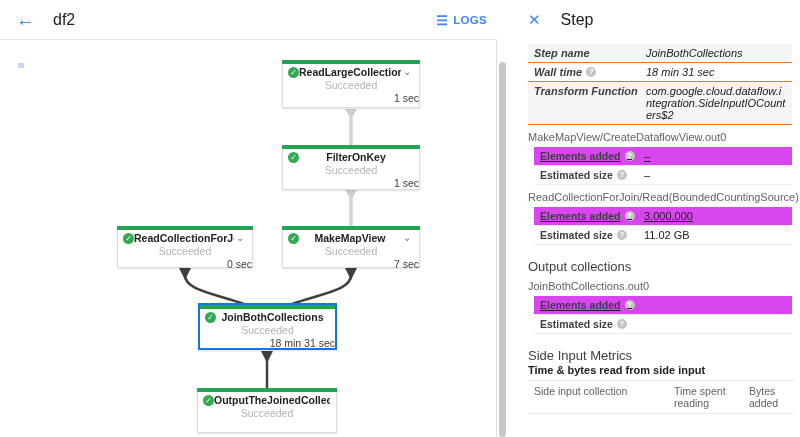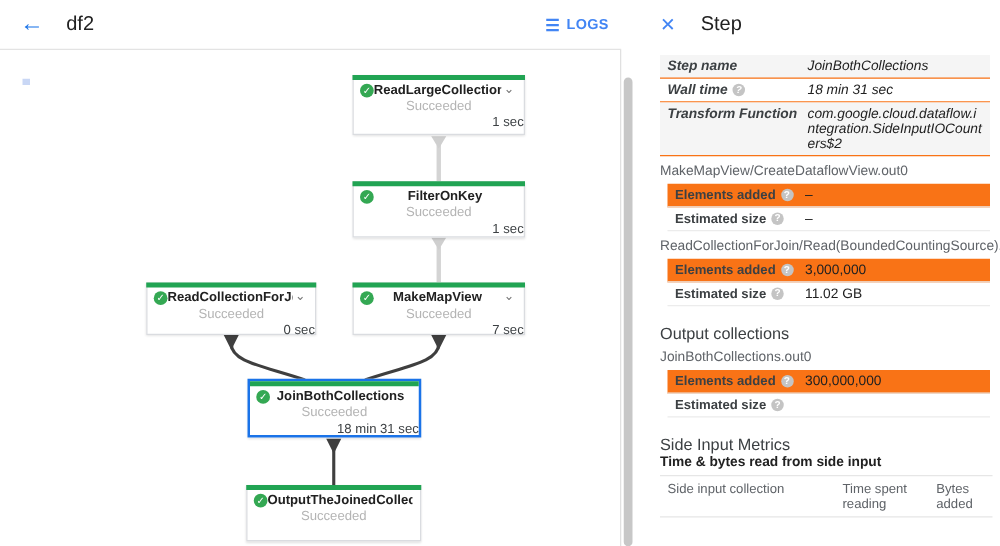--- a/index.html
+++ b/index.html
@@ -49,21 +49,21 @@
   .kv-row { display:flex; padding:3px 6px; border-bottom:1px solid #f97316;font-style:italic; }
   .kv-row.alt { background:#f5f5f5; }
   .kv-label { width:112px; font-weight:bold; color:#3c4043; font-size:11px; display:flex; align-items:flex-start; gap:4px; }
   .kv-value { flex:1; color:#212121; font-size:11px; word-break:break-all; }
   .help-ic { display:inline-block; width:10px; height:10px; border-radius:50%; background:#c4c4c4; color:#fff; font-size:8px; line-height:10px; text-align:center; flex:0 0 10px; margin-top:1px; cursor:pointer; }
 
   .section-h { font-size:13px; color:#3c4043; margin:14px 0 4px 18px; }
   .coll-name { font-size:11px; color:#5f6368; margin:6px 0 4px 18px; width:268px; }
   .mtable { margin:2px 0 2px 24px; width:258px; }
   .mrow { display:flex; padding:3px 6px; border-bottom:1px solid #ececec; }
-  .mrow.alt { background:#f97316; }
+  .mrow.alt { background:#d946ef;text-decoration:underline; }
   .mlabel { width:104px; font-weight:bold; color:#3c4043; font-size:10.5px; display:flex; gap:4px; }
   .mvalue { flex:1; color:#212121; font-size:11px; }
 
   .sub-h { font-size:11px; font-weight:bold; color:#212121; margin:1px 0 4px 18px; }
   .si-table { margin-left:18px; width:266px; font-size:10.5px; }
   .si-head { display:flex; color:#5f6368; border-top:1px solid #e6e6e6; border-bottom:1px solid #e6e6e6; padding:4px 0 4px 6px; }
   .si-c1 { width:140px; word-break:break-word; padding-right:6px; }
   .si-c2 { width:75px; }
   .si-c3 { flex:1; }
 </style>
@@ -230,21 +230,20 @@
 
     <div class="section-h">Output collections</div>
 
     <div class="coll-name">JoinBothCollections.out0</div>
     <div class="mtable">
       <div class="mrow alt">
         <span class="mlabel">
             <span>Elements added</span>
             <span class="help-ic">?</span>
           </span>
-        <span class="mvalue">300,000,000</span>
       </div>
       <div class="mrow">
         <span class="mlabel">
             <span>Estimated size</span>
             <span class="help-ic">?</span>
           </span>
       </div>
     </div>
 
     <div class="section-h" style="margin-bottom:0;">Side Input Metrics</div>

